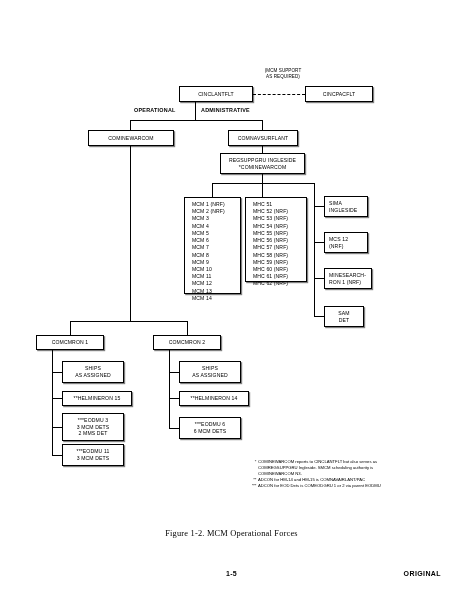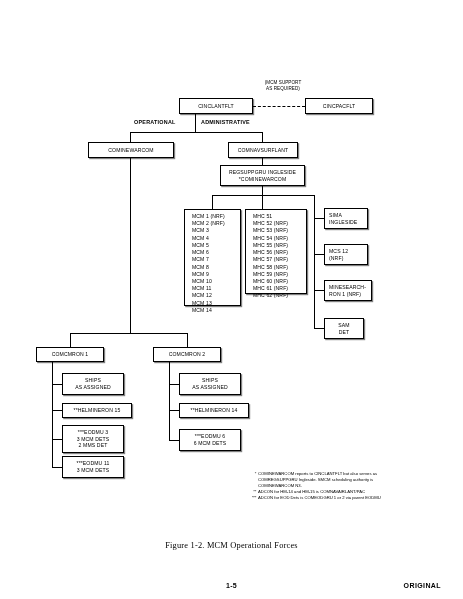--- a/index.html
+++ b/index.html
@@ -10,21 +10,21 @@
   body {
     width: 463px;
     height: 599px;
     position: relative;
     font-family: "Liberation Sans", sans-serif;
     color: #000000;
     overflow: hidden;
   }
   #chart {
     position: absolute;
-    left: 0; top: 12px;
+    left: 0; top: 0;
     width: 463px;
     height: 441px;
   }
   .box {
     position: absolute;
     box-sizing: border-box;
     border: 1px solid #000;
     background: #fff;
     display: flex;
     align-items: center;

